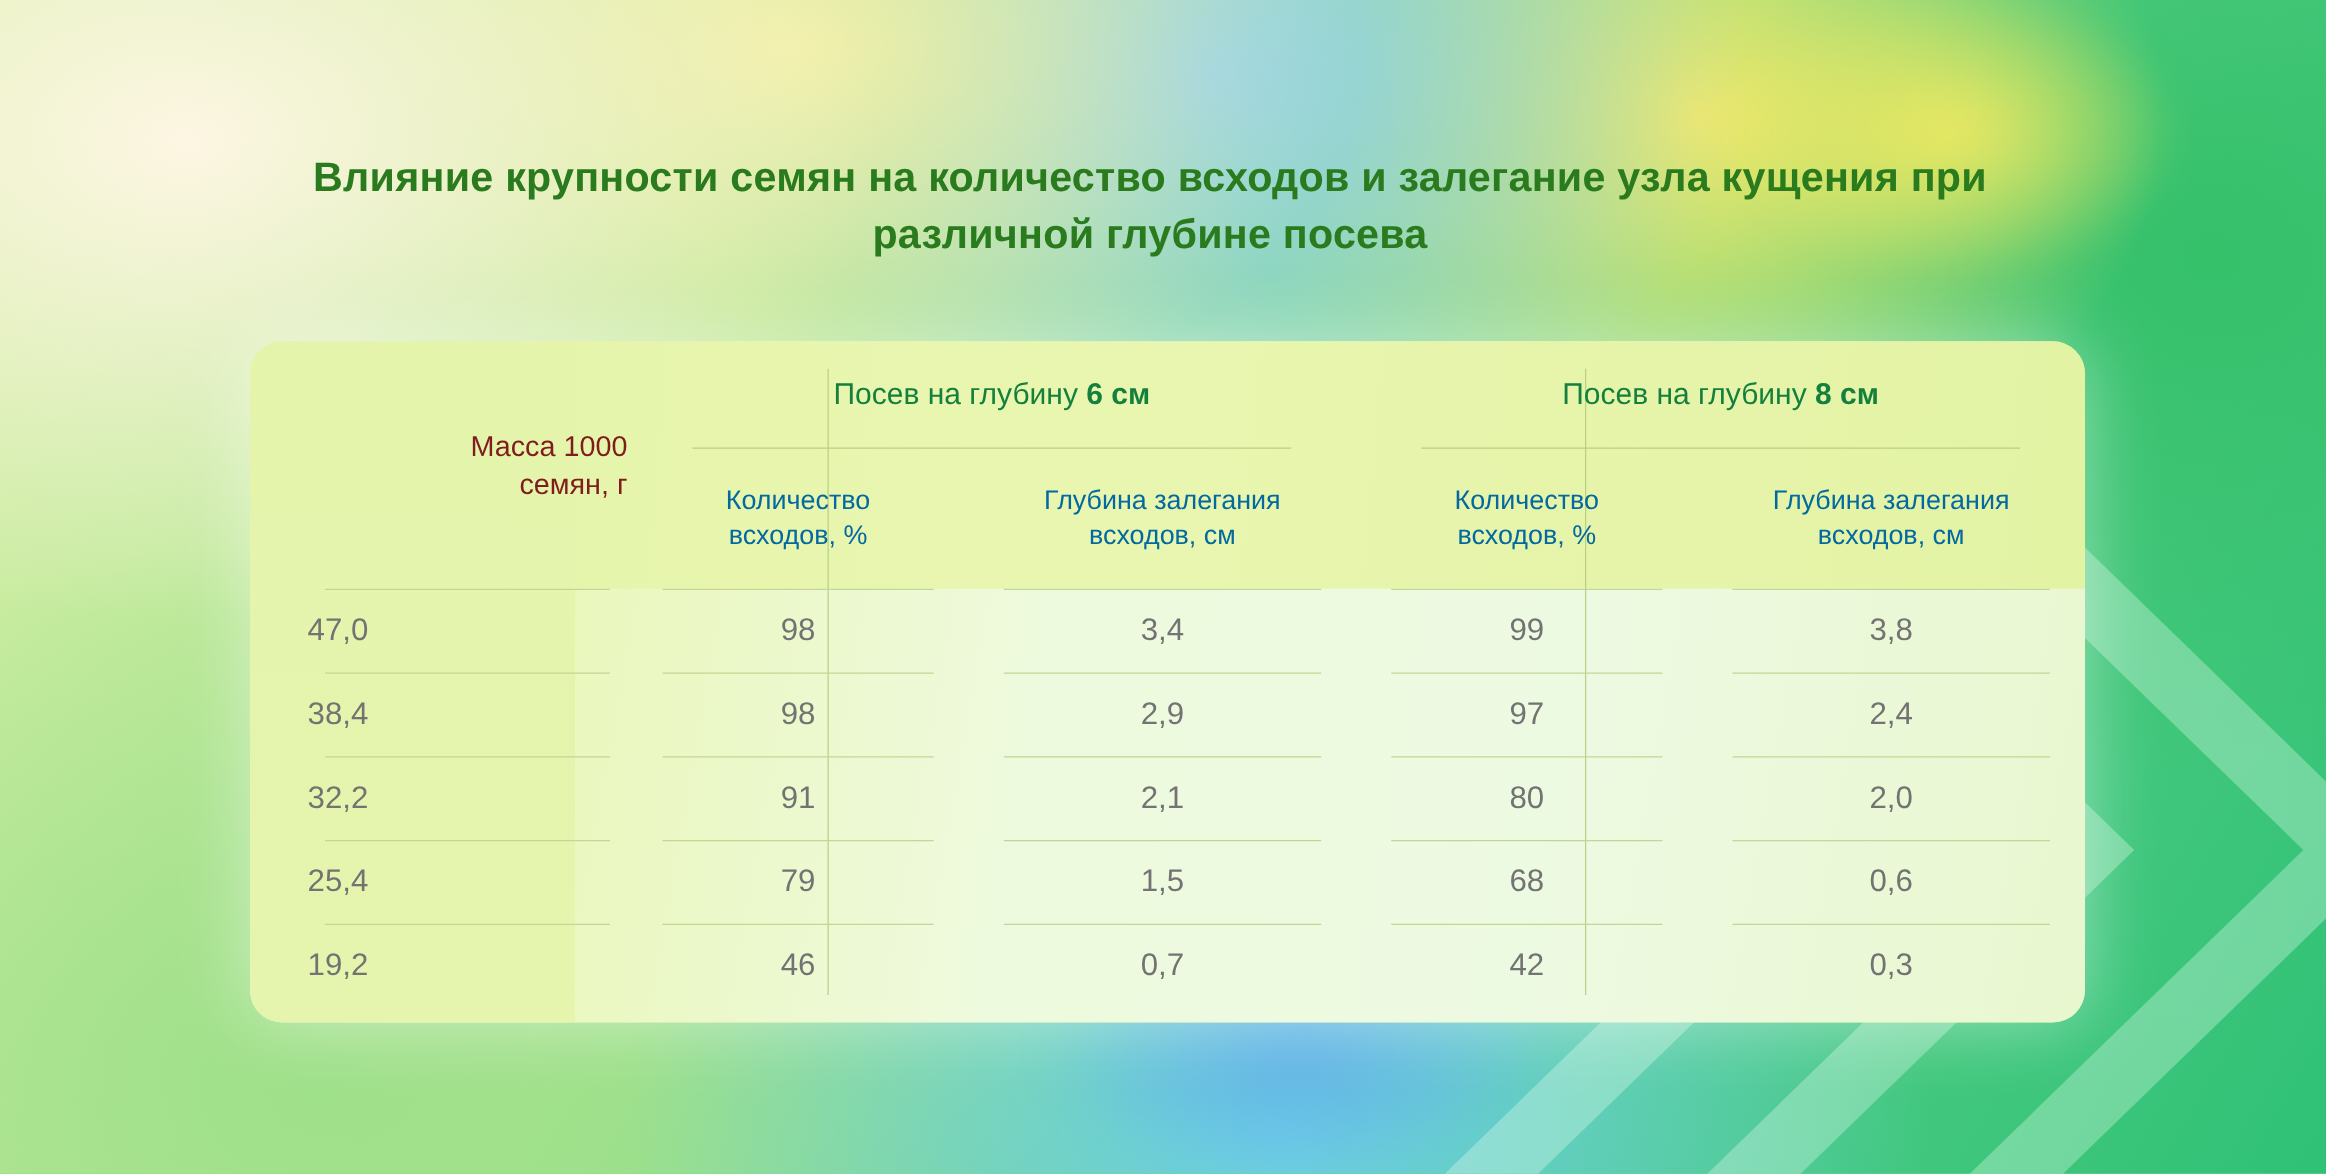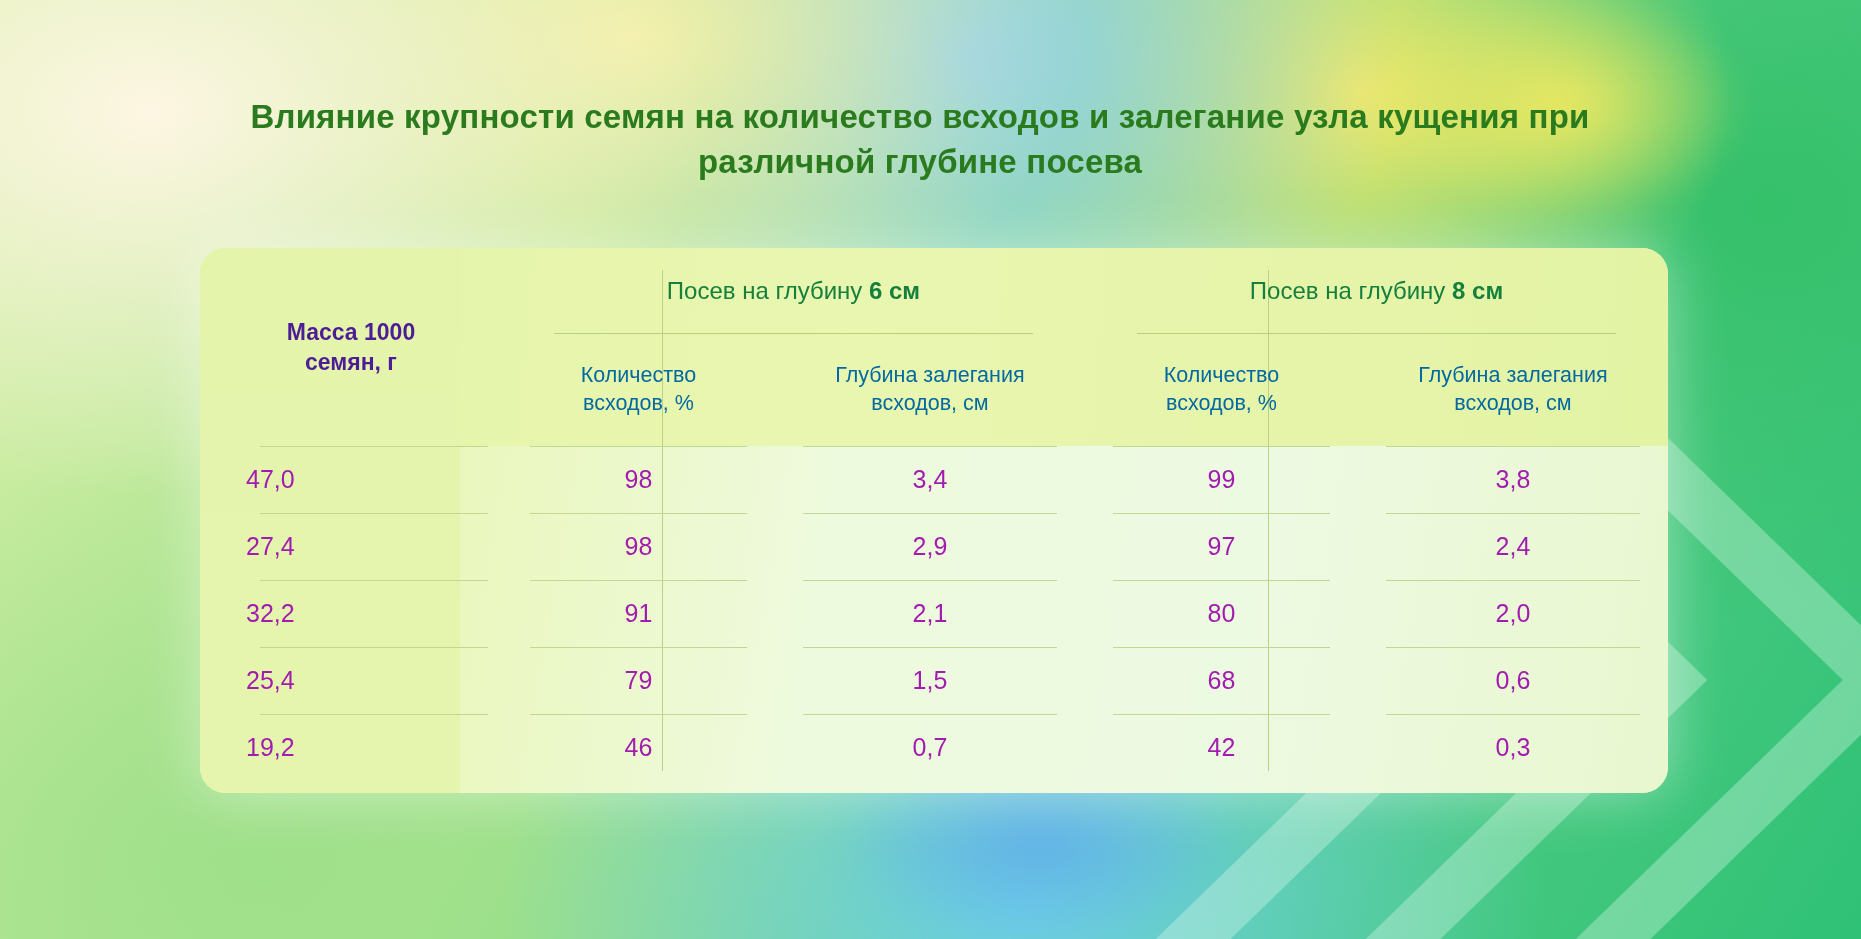--- a/index.html
+++ b/index.html
@@ -60,20 +60,21 @@
     stroke: #eafff0;
     stroke-width: 52;
   }
 
   
   .wrap {
     position: relative;
     z-index: 2;
     width: 1861px;
     height: 788px;
+    margin-top: 25px;
   }
 
   .title {
     position: absolute;
     left: 170px;
     top: 95px;
     width: 1500px;
     text-align: center;
     font-size: 33px;
     font-weight: bold;
@@ -149,31 +150,31 @@
     text-align: center;
     line-height: 1.3;
     color: #0369a1;
     height: 112px;
     padding: 0 10px;
   }
 
   .firstcol-title {
     font-size: 23px;
     line-height: 1.32;
-    color: #4c1d95;
-    text-align: center;
+    color: #7f1d1d;
+    text-align: right;
     padding-left: 46px;
-    font-weight: bold;
+    font-weight: normal;
   }
 
   .data-row td {
     height: 67px;
     font-size: 25px;
     text-align: center;
-    color: #a21caf;
+    color: #737373;
   }
   .data-row td.first {
     text-align: left;
     padding-left: 46px;
     font-size: 25px;
   }
 
   .cell-inner {
     position: relative;
     height: 67px;
@@ -300,21 +301,21 @@
                 <span class="rule"></span>
                 <span>3,8</span>
               </div>
           </td>
         </tr>
 
         <tr class="data-row">
           <td class="first">
             <div class="cell-inner left">
                 <span class="rule wide"></span>
-                <span>27,4</span>
+                <span>38,4</span>
               </div>
           </td>
           <td>
             <div class="cell-inner">
                 <span class="rule"></span>
                 <span>98</span>
               </div>
           </td>
           <td>
             <div class="cell-inner">

